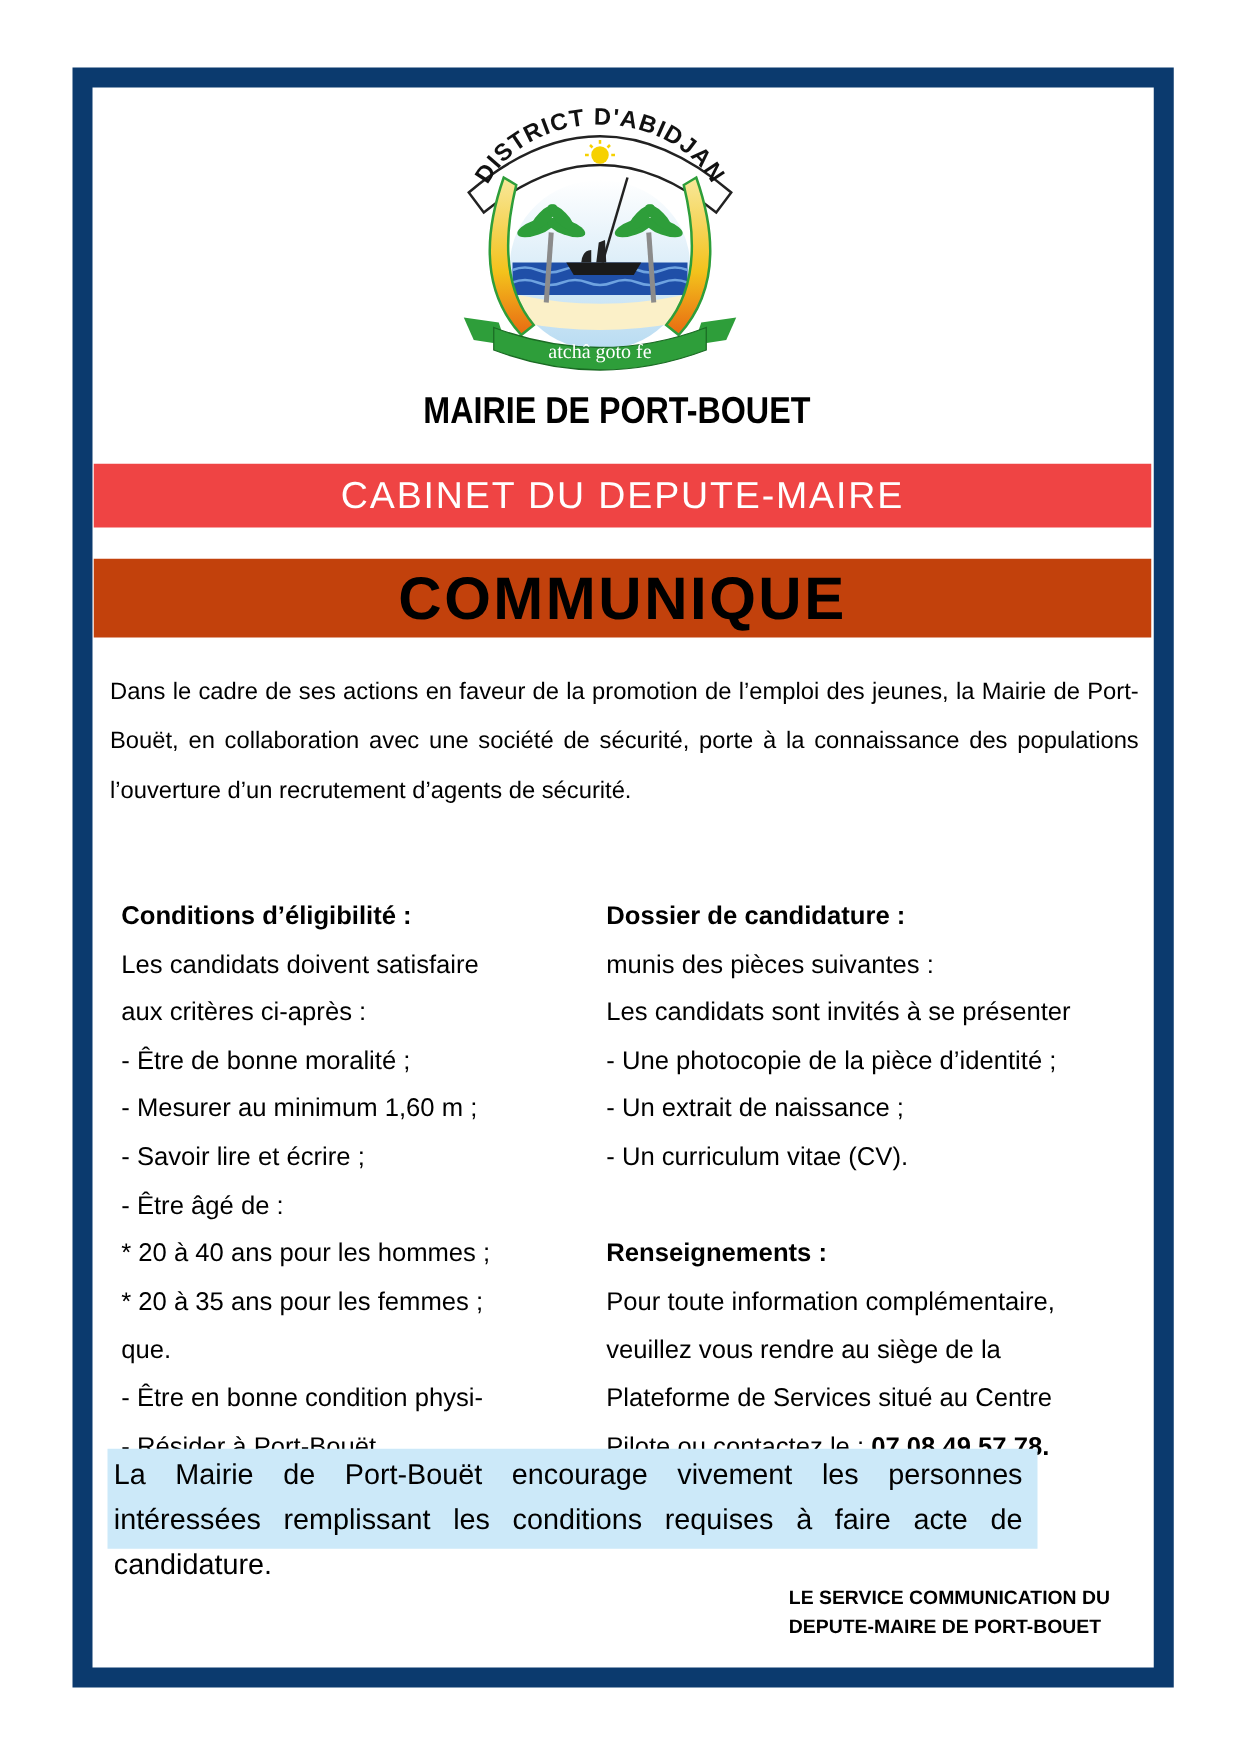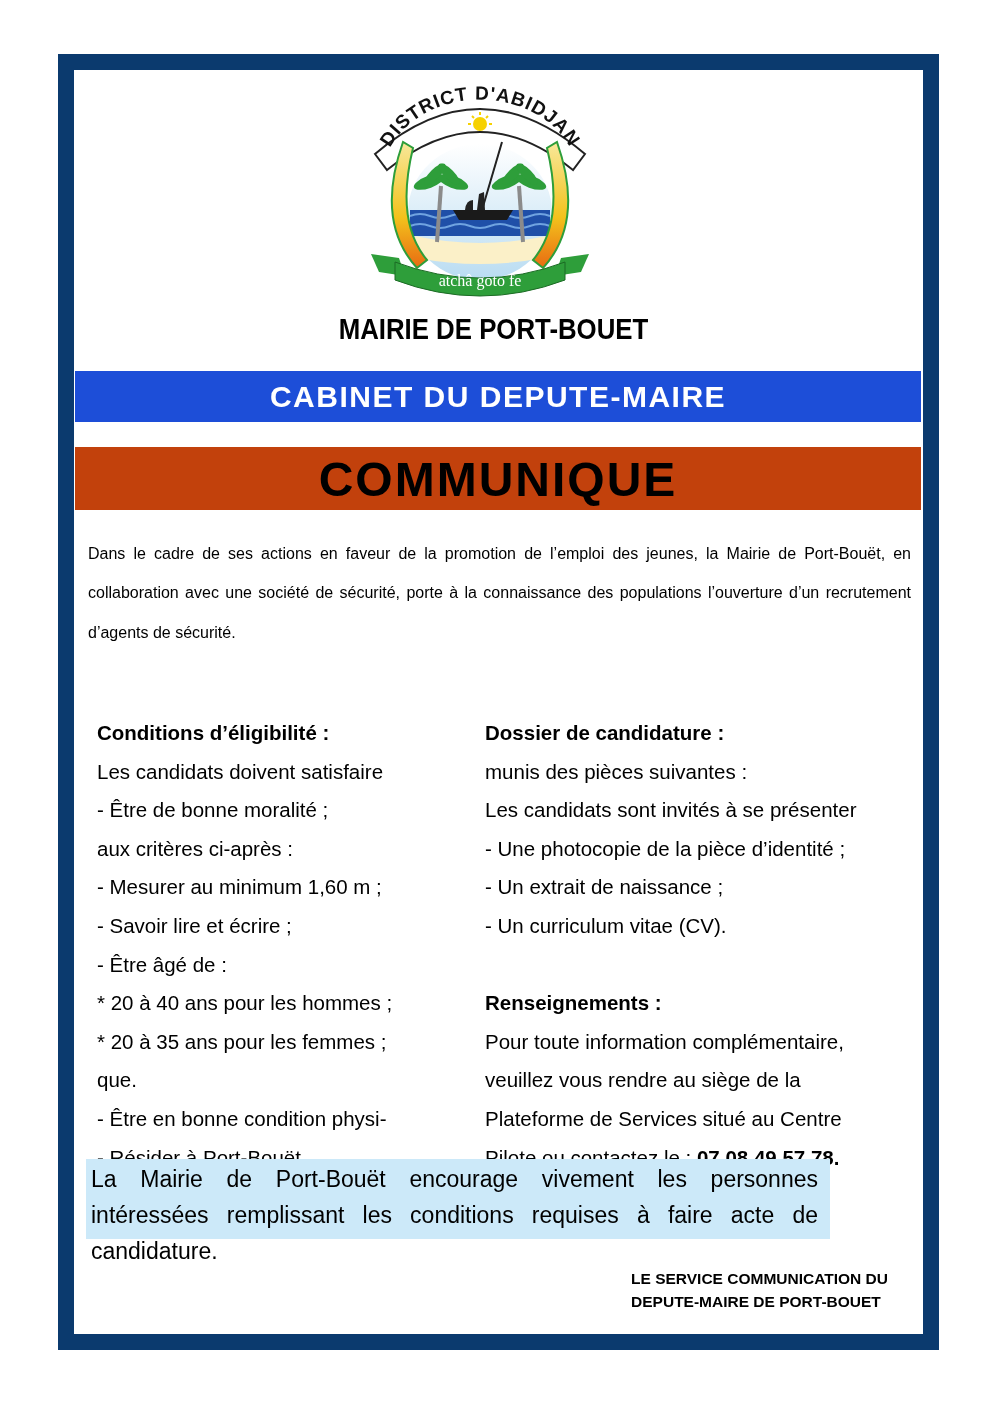--- a/index.html
+++ b/index.html
@@ -6,26 +6,26 @@
     body { width:991px; height:1407px; position:relative; overflow:hidden;
            font-family:"Liberation Sans", sans-serif; color:#000; }
     .frame { position:absolute; left:58px; top:54px; width:849px; height:1264px;
              border:16px solid #0b3a6e; background:#fff; }
     .logo { position:absolute; left:365px; top:82px; width:230px; height:215px; }
     .mairie { position:absolute; left:0; top:312px; width:991px; text-align:center;
               font-family:"Liberation Sans Narrow", "Liberation Sans", sans-serif;
               font-weight:bold; font-size:30px; letter-spacing:0; transform:scaleX(0.86);
               transform-origin:481px 0; }
     .band-blue { position:absolute; left:75px; top:371px; width:846px; height:51px;
-                 background:#1d4ed8; color:#fff; font-weight:bold; font-size:30px;
+                 background:#ef4444; color:#fff; font-weight:normal; font-size:30px;
                  text-align:center; line-height:51px; letter-spacing:1.5px; }
     .band-yellow { position:absolute; left:75px; top:447px; width:846px; height:63px;
                    background:#c2410c; color:#000; font-weight:900; font-size:48px;
                    text-align:center; line-height:66px; letter-spacing:2px; }
-    .intro { position:absolute; left:88px; top:534px; width:823px; font-size:16px;
+    .intro { position:absolute; left:88px; top:534px; width:823px; font-size:19px;
              line-height:39.3px; text-align:justify; text-align-last:left; margin:0; }
     .col { position:absolute; font-size:20.5px; line-height:34.6px; }
     .col-left { left:93px; top:712px; width:370px; }
     .col-right { left:481px; top:712px; width:430px; }
     .col p { margin:4px; white-space:nowrap; }
     .col .h { font-weight:bold; }
     .gap { height:34.6px; }
     .b { font-weight:bold; }
     .callout { position:absolute; left:86px; top:1159px; width:744px; height:80px;
                background:#cce9f9; box-sizing:border-box; padding:2px 12px 0 5px;
@@ -105,22 +105,22 @@
 
 <div class="band-blue">CABINET DU DEPUTE-MAIRE</div>
 
 <div class="band-yellow">COMMUNIQUE</div>
 
 <p class="intro">Dans le cadre de ses actions en faveur de la promotion de l’emploi des jeunes, la Mairie de Port-Bouët, en collaboration avec une société de sécurité, porte à la connaissance des populations l’ouverture d’un recrutement d’agents de sécurité.</p>
 
 <div class="col col-left">
   <p class="h">Conditions d’éligibilité :</p>
   <p>Les candidats doivent satisfaire</p>
+  <p>aux critères ci-après :</p>
   <p>- Être de bonne moralité ;</p>
-  <p>aux critères ci-après :</p>
   <p>- Mesurer au minimum 1,60 m ;</p>
   <p>- Savoir lire et écrire ;</p>
   <p>- Être âgé de :</p>
   <p>* 20 à 40 ans pour les hommes ;</p>
   <p>* 20 à 35 ans pour les femmes ;</p>
   <p>que.</p>
   <p>- Être en bonne condition physi-</p>
   <p>- Résider à Port-Bouët.</p>
 </div>
 

